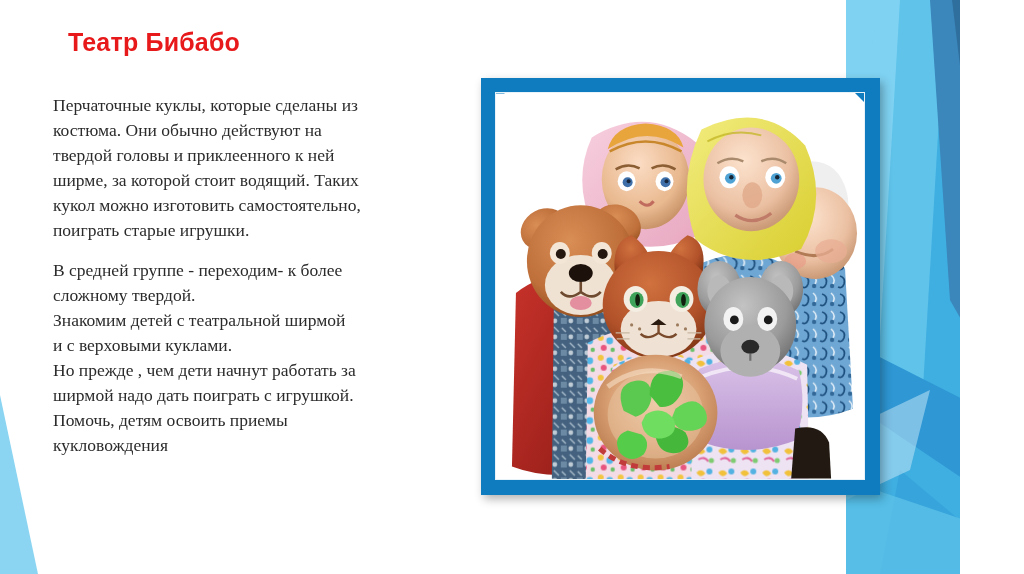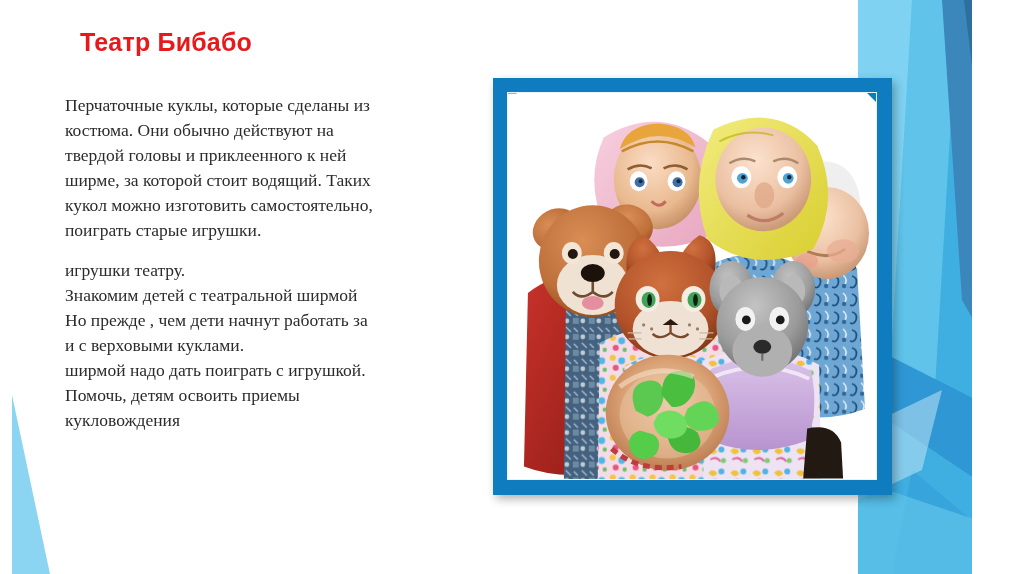--- a/index.html
+++ b/index.html
@@ -3,21 +3,21 @@
 <meta charset="utf-8">
 <style>
   * { margin:0; padding:0; box-sizing:border-box; }
   html,body { width:1024px; height:574px; overflow:hidden; }
   body {
     font-family:"Liberation Sans","DejaVu Sans",sans-serif;
     background:#ffffff;
     position:relative;
   }
   #slide {
-    position:absolute; left:12px; top:0; width:960px; height:574px;
+    position:absolute; left:0; top:0; width:960px; height:574px;
     background:#ffffff; overflow:hidden;
   }
 
   
   #bg-decor { position:absolute; inset:0; pointer-events:none; }
   #bg-decor svg { display:block; width:1024px; height:574px; }
 
   
   #title {
     position:absolute; left:68px; top:28px;
@@ -97,24 +97,25 @@
     <div class="para">
       <span class="line">Перчаточные куклы, которые сделаны из</span>
       <span class="line">костюма. Они обычно действуют на</span>
       <span class="line">твердой головы и приклеенного к ней</span>
       <span class="line">ширме, за которой стоит водящий. Таких</span>
       <span class="line">кукол можно изготовить самостоятельно,</span>
       <span class="line">поиграть старые игрушки.</span>
     </div>
 
     <div class="para">
-      <span class="line">игрушки театру.</span>
+      <span class="line">В средней группе - переходим- к более</span>
+      <span class="line">сложному твердой.</span>
       <span class="line">Знакомим детей с театральной ширмой</span>
+      <span class="line">и с верховыми куклами.</span>
       <span class="line">Но прежде , чем дети начнут работать за</span>
-      <span class="line">и с верховыми куклами.</span>
       <span class="line">ширмой надо дать поиграть с игрушкой.</span>
       <span class="line">Помочь, детям освоить приемы</span>
       <span class="line">кукловождения</span>
     </div>
 
   </div>
 
   <div id="photo-frame">
     <div id="photo-inner">
       <div id="photo-stage">

